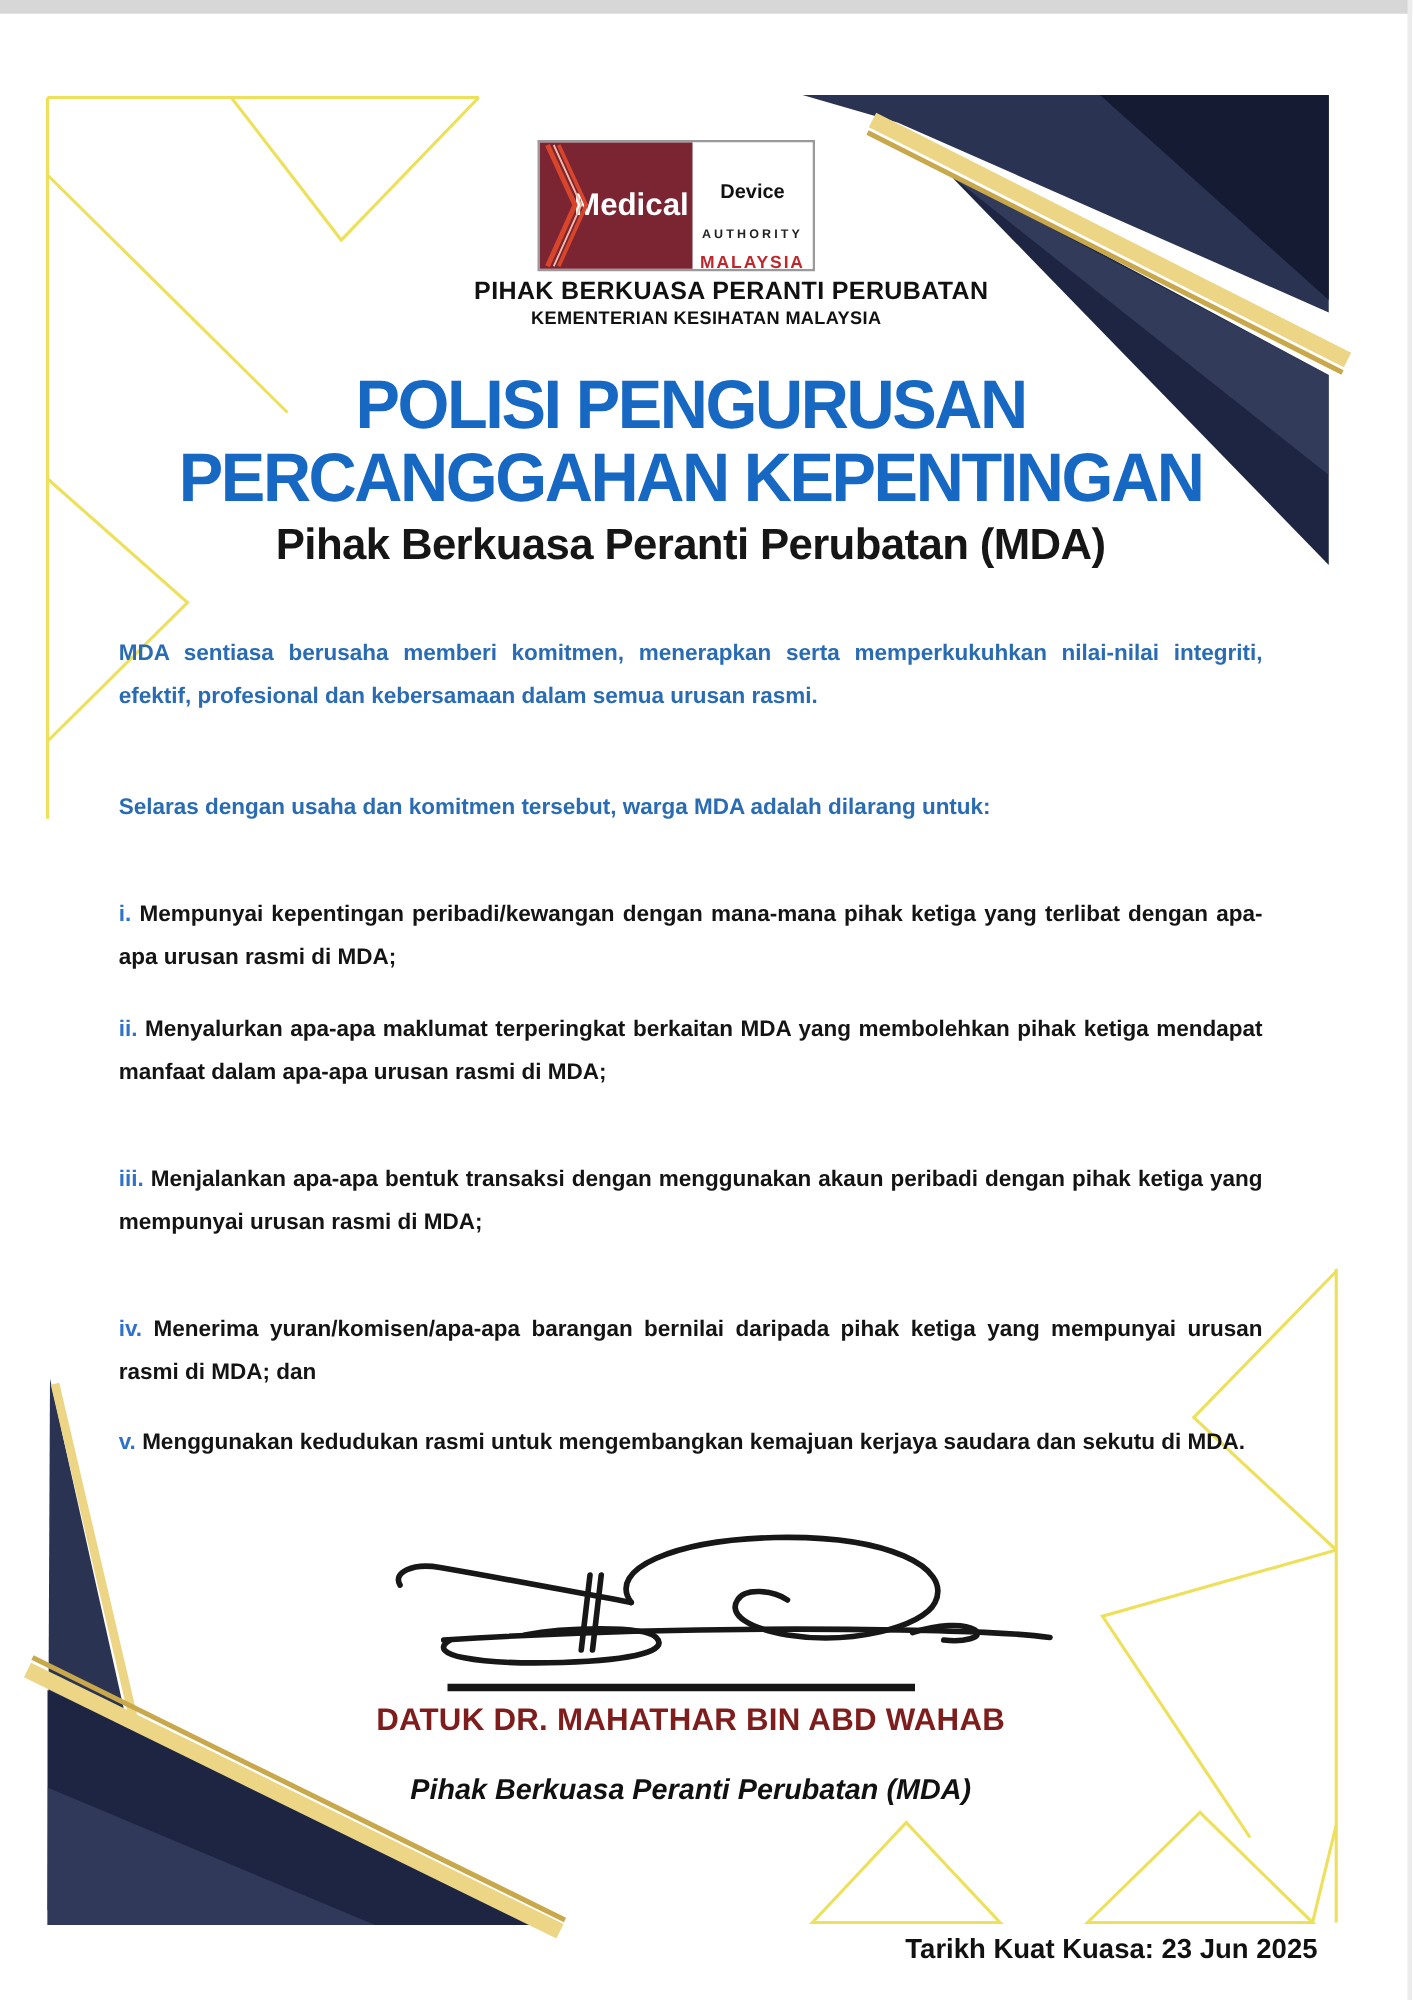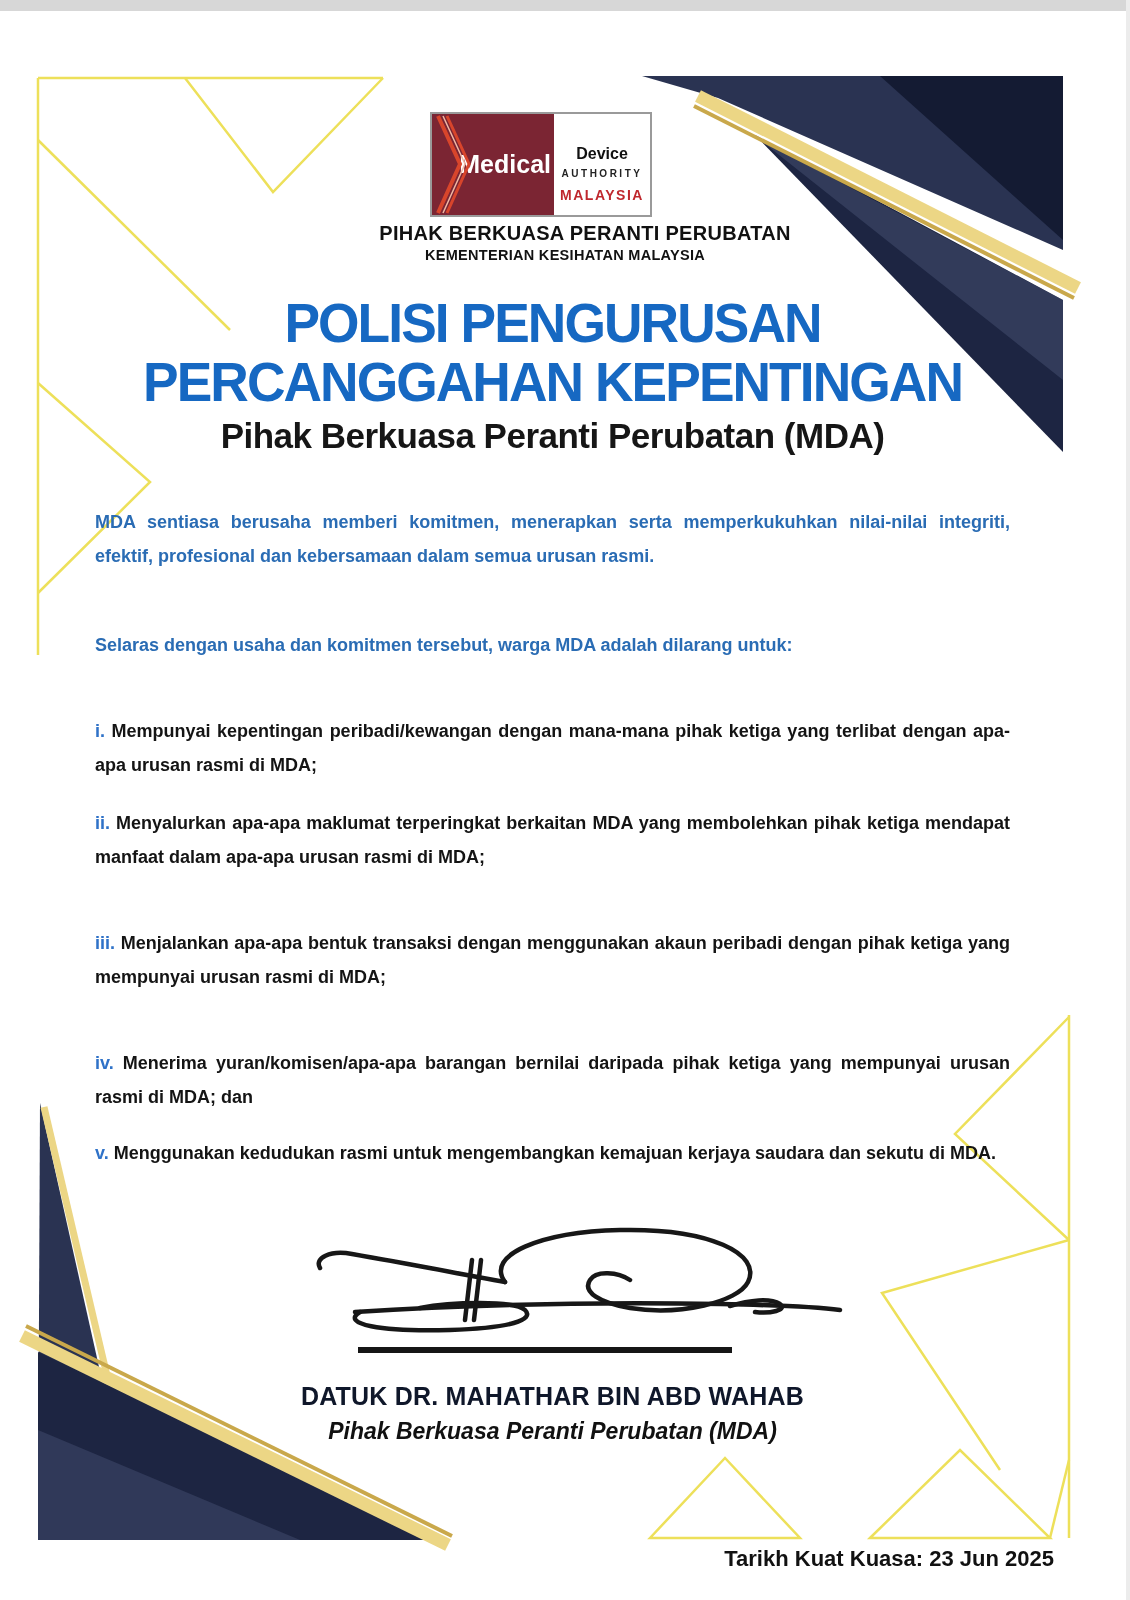--- a/index.html
+++ b/index.html
@@ -28,21 +28,21 @@
   }
   .logo-chevrons{position:absolute;left:2px;top:0;height:100%;}
   .logo-medical{
     color:#fff;font-size:25px;font-weight:700;letter-spacing:0px;padding-right:3px;
   }
   .logo-right{
     flex:1;background:#fff;display:flex;flex-direction:column;
     align-items:center;justify-content:flex-start;padding-top:28px;
   }
   .logo-device{font-size:16px;font-weight:700;color:#111;line-height:24px;}
-  .logo-authority{font-size:10px;font-weight:700;letter-spacing:2.5px;color:#222;margin-top:2px;}
+  .logo-authority{font-size:10px;font-weight:700;letter-spacing:2.5px;color:#222;margin-top:16px;}
   .logo-malaysia{font-size:14px;font-weight:700;letter-spacing:1.5px;color:var(--malaysia_red);margin-top:8px;}
 
   .org-name{
     position:absolute;left:0;width:100%;top:222px;text-align:center;
     font-size:20px;font-weight:700;letter-spacing:.3px;color:#111;padding-left:20px;
   }
   .ministry{
     position:absolute;left:0;width:100%;top:247px;text-align:center;
     font-size:14.5px;font-weight:700;letter-spacing:.3px;color:#111;
   }
@@ -66,21 +66,21 @@
   }
   .para.blue{color:var(--body_blue);}
   .para.black{color:var(--text_black);}
   .numeral{color:var(--numeral_blue);}
 
   
   .sig-svg{position:absolute;left:300px;top:1220px;}
   .sig-line{position:absolute;left:358px;top:1347px;width:374px;height:6px;background:#161616;}
   .sig-name{
     position:absolute;left:95px;width:915px;top:1362px;text-align:center;
-    font-size:25px;font-weight:700;color:#0f172a;letter-spacing:.2px;margin-top:20px;
+    font-size:25px;font-weight:700;color:#7f1d1d;letter-spacing:.2px;
   }
   .sig-role{
     position:absolute;left:95px;width:915px;top:1392px;text-align:center;
     font-size:23px;font-weight:700;font-style:italic;color:#111;
   }
   .sig-org{
     position:absolute;left:95px;width:915px;top:1418px;text-align:center;
     font-size:23px;font-weight:700;font-style:italic;color:#111;
   }
 

